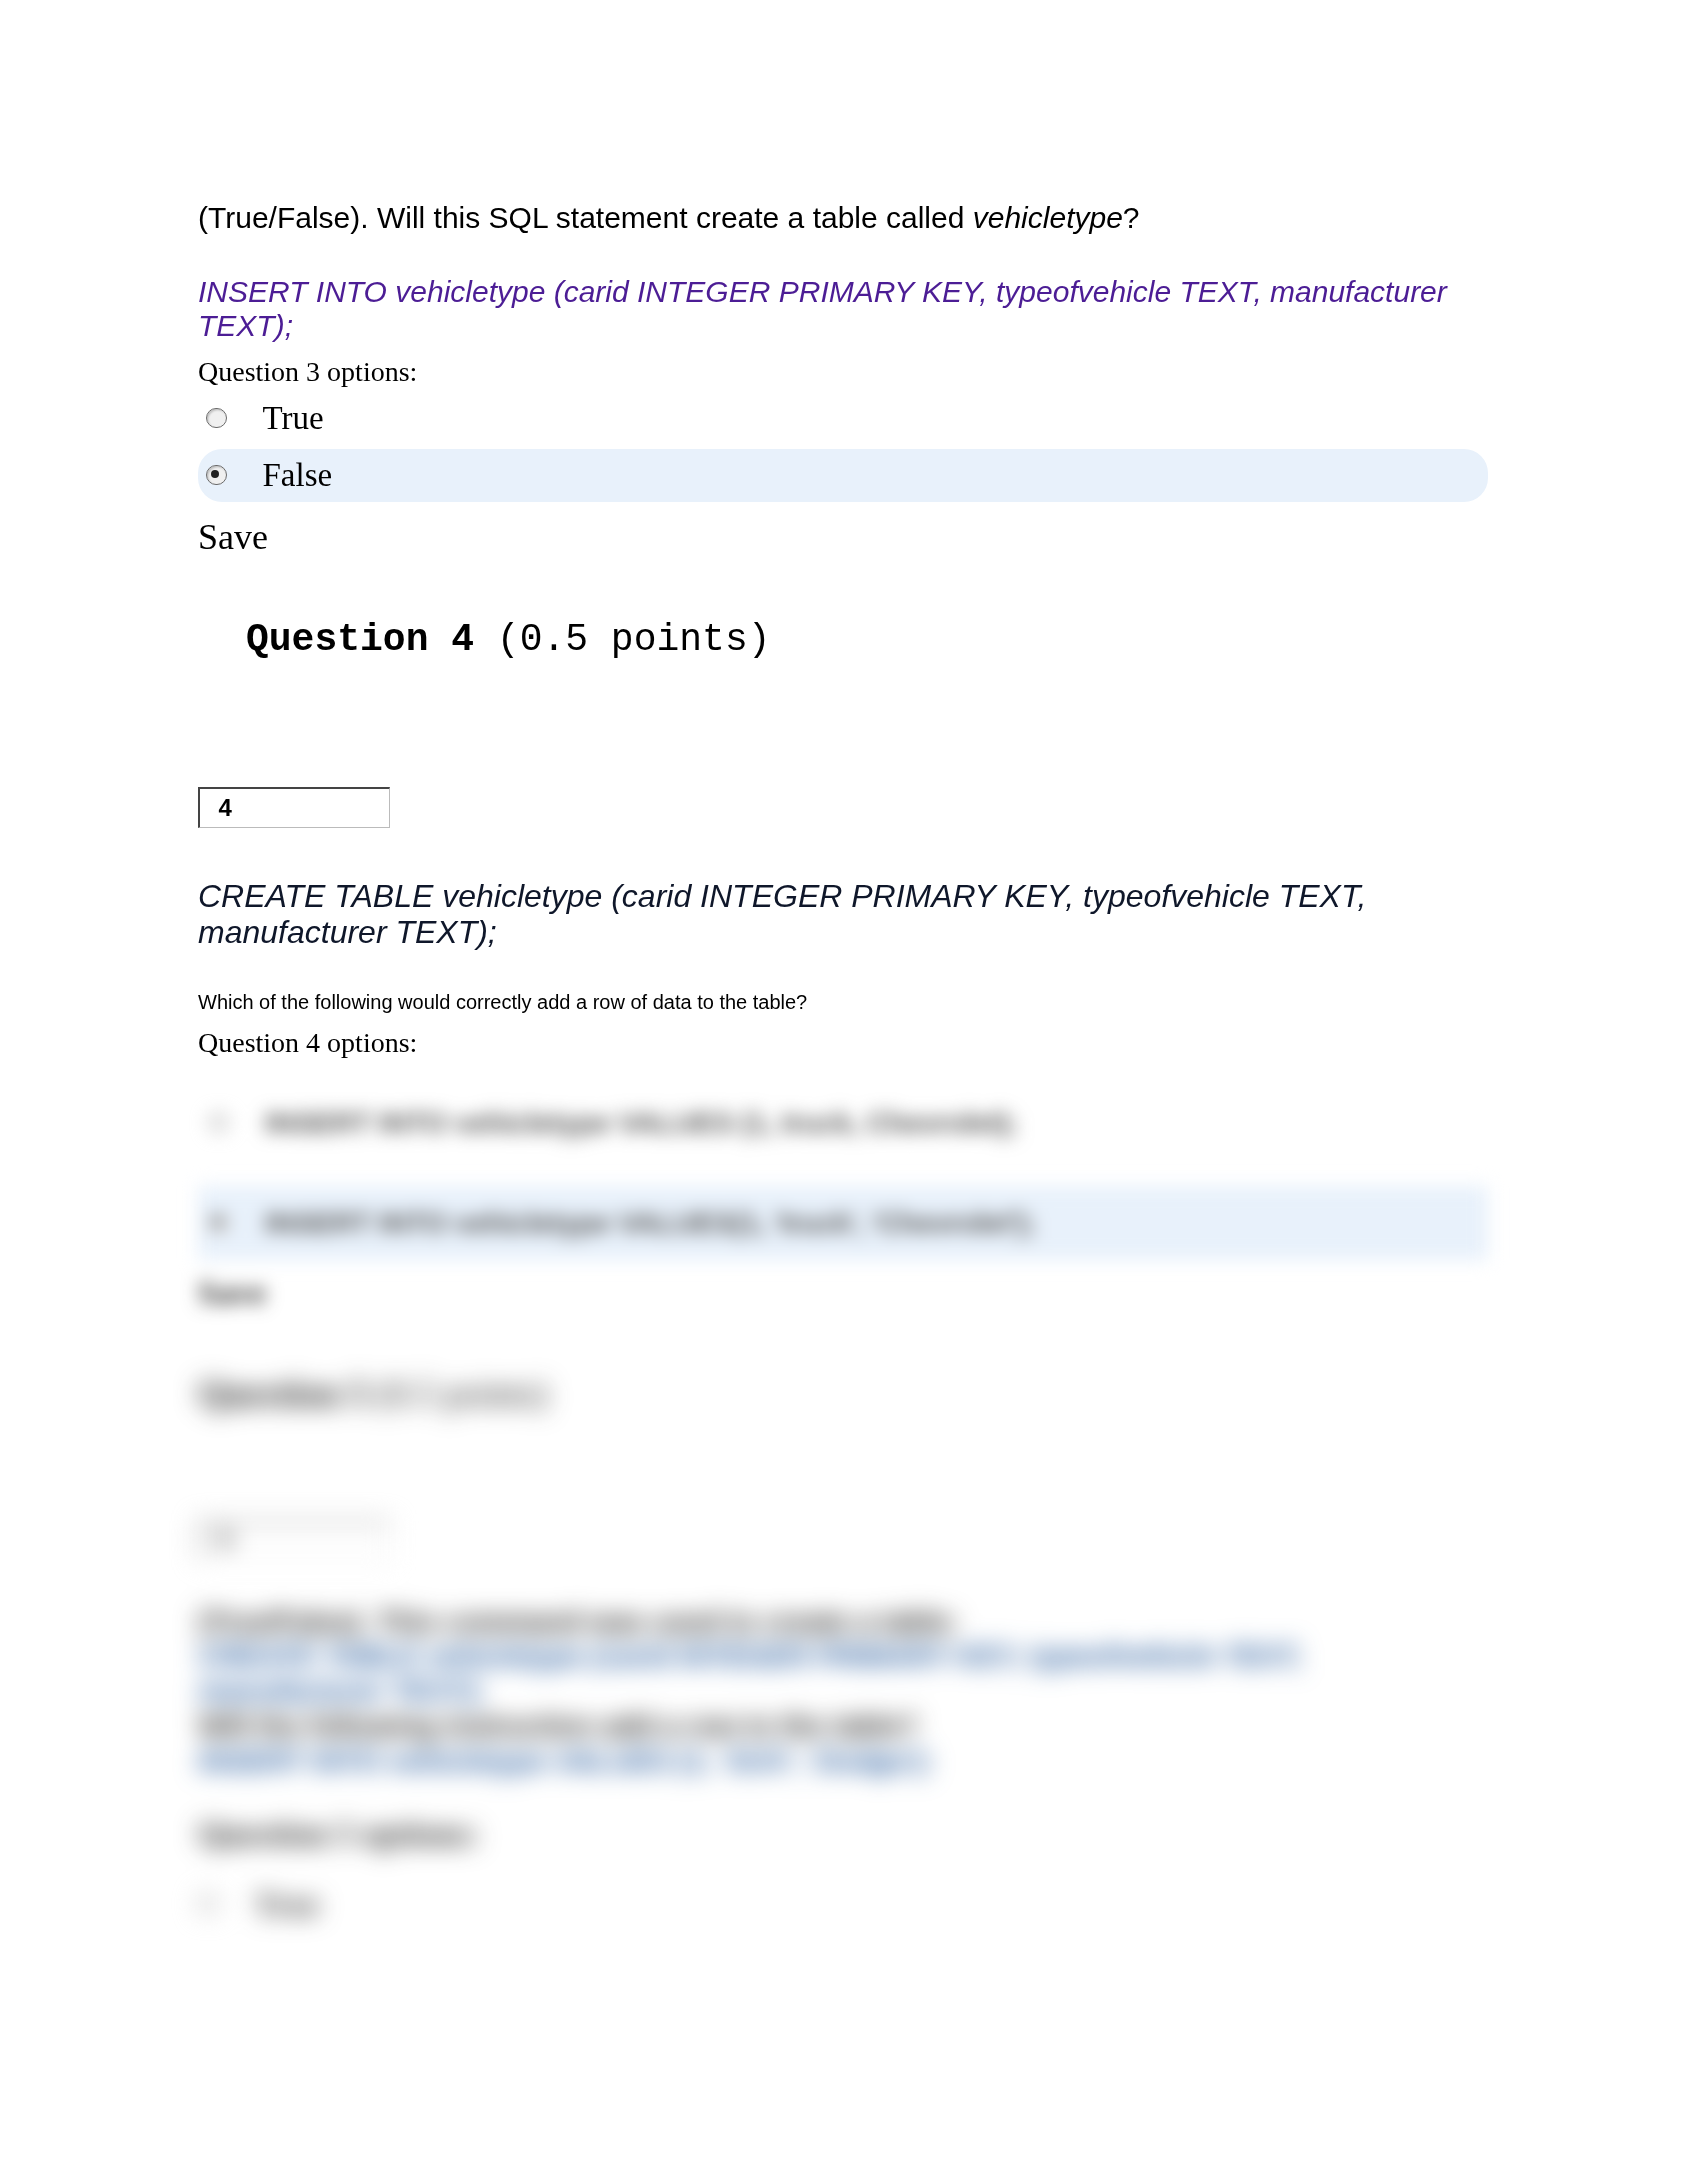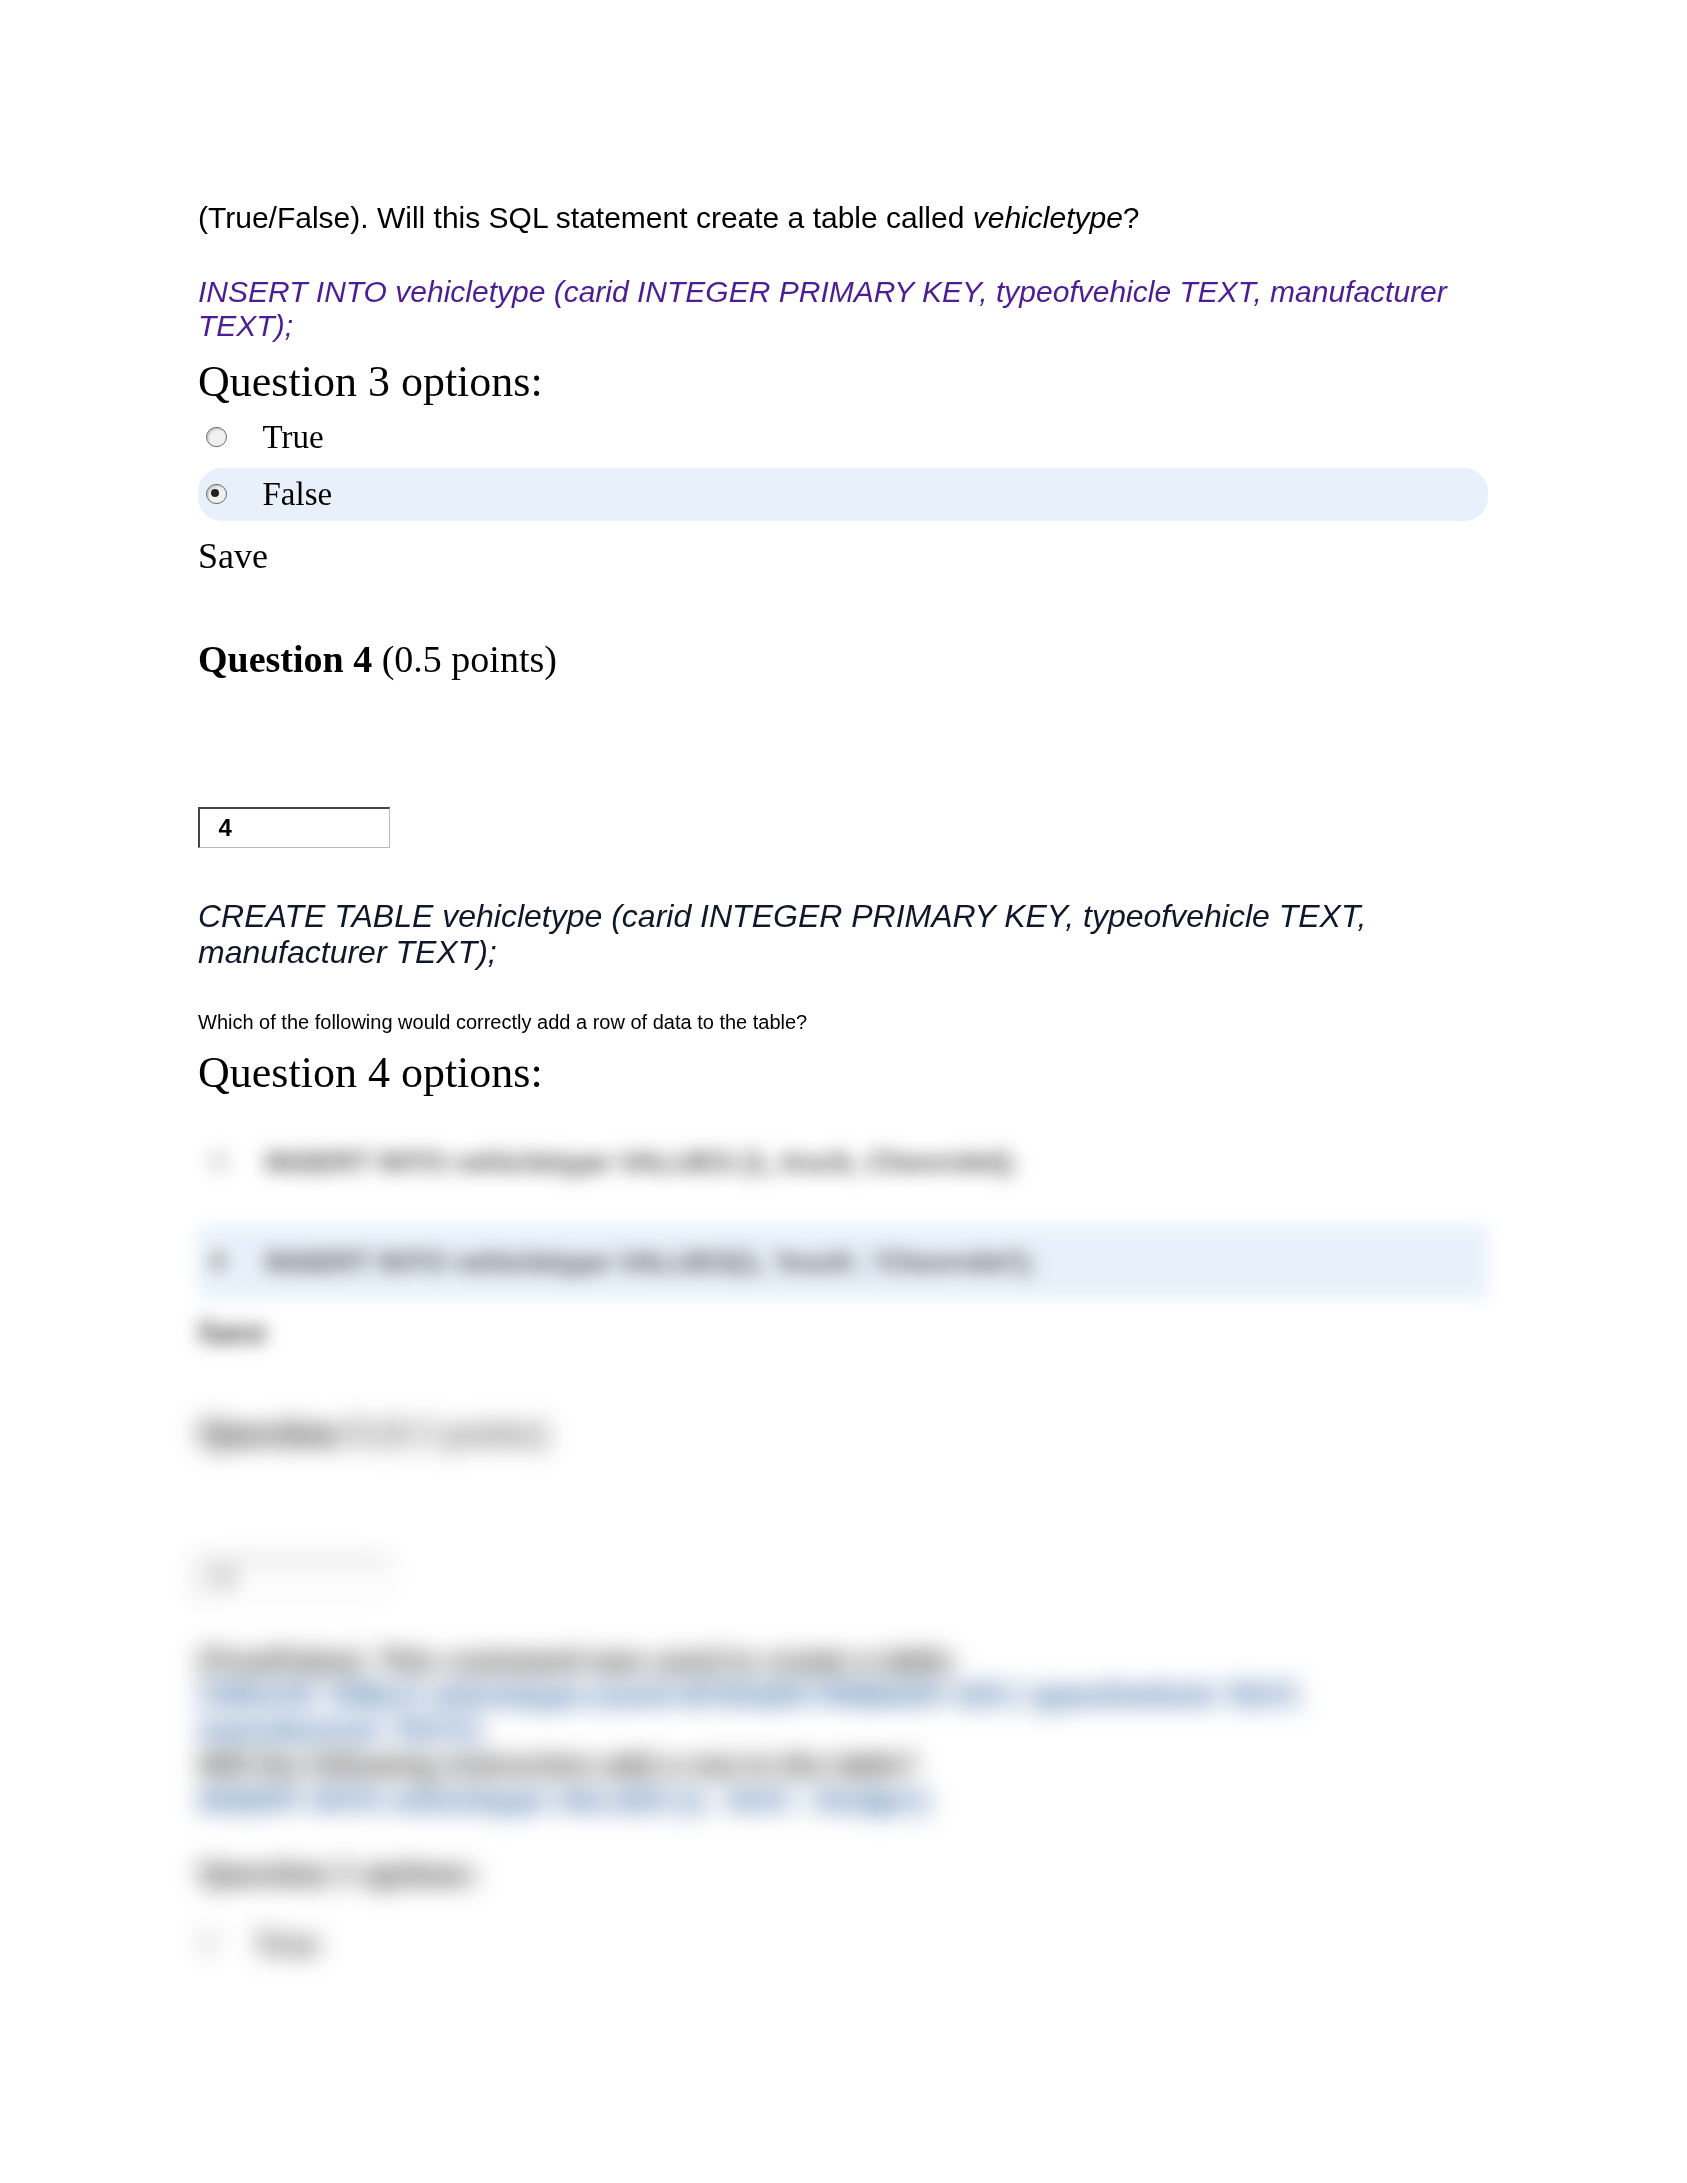--- a/index.html
+++ b/index.html
@@ -24,21 +24,21 @@
     font-style: italic;
   }
   .sql-line {
     color: #4c1d95;
     font-style: italic;
     font-size: 30px;
     margin-top: 36px;
   }
   .options-heading {
     font-family: "Times New Roman", Times, serif;
-    font-size: 44px;
+    font-size: 28px;
     margin-top: 13.2px;
   }
   .opt-row {
     display: flex;
     align-items: center;
     padding: 8px 0 8px 8px;
     margin-top: 4px;
   }
   .opt-row.selected {
     background: #e8f1fb;
@@ -66,23 +66,24 @@
     font-family: "Times New Roman", Times, serif;
     font-size: 33px;
     margin-left: 36px;
   }
   .save {
     font-family: "Times New Roman", Times, serif;
     font-size: 36px;
     margin-top: 14px;
   }
   .qheader {
-    font-family: Liberation Serif, serif;
+    font-family: Liberation Mono, monospace;
     font-size: 38px;
     margin-top: 60px;
+    margin-left: 48px;
   }
   .qheader .bold {
     font-weight: bold;
   }
   .num-badge {
     margin-top: 126px;
     width: 192px;
     height: 41px;
     border-top: 2.6px solid #444;
     border-left: 2.6px solid #444;

